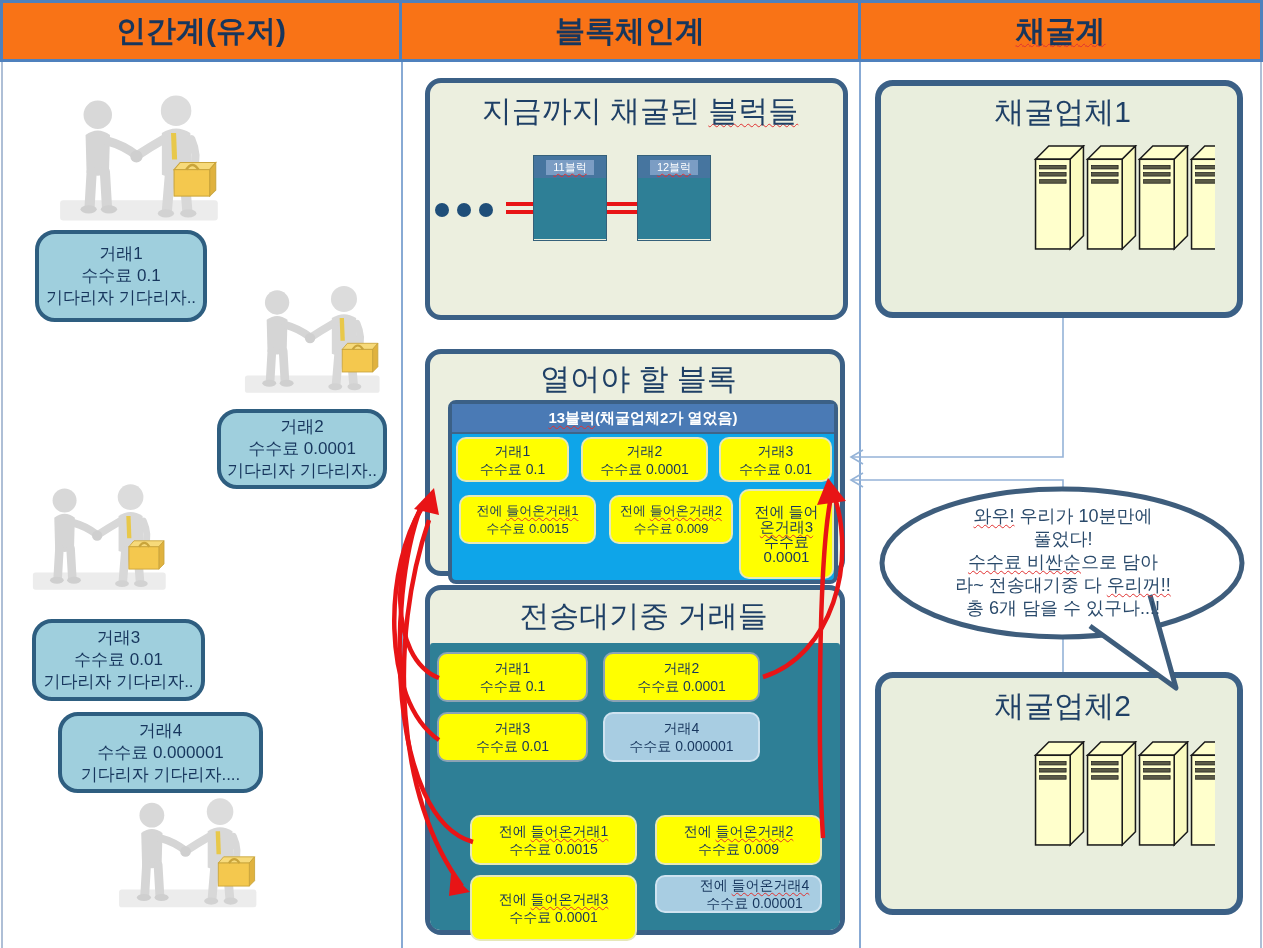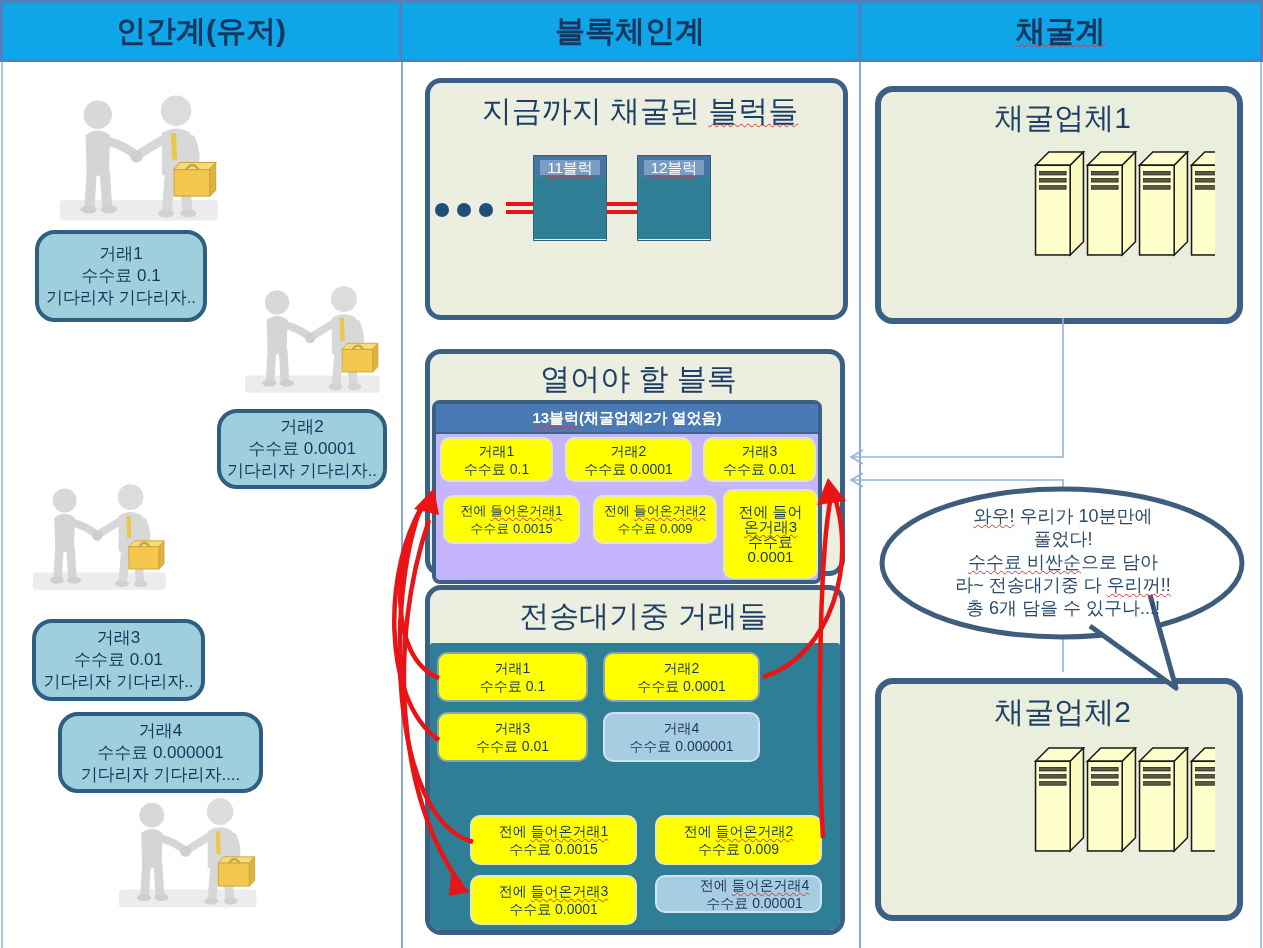--- a/index.html
+++ b/index.html
@@ -1,45 +1,45 @@
 <!DOCTYPE html>
 <html><head>
 <meta charset="utf-8">
 <style>
   html,body { margin:0; padding:0; background:#fff; }
   .stage { position:relative; width:1263px; height:948px; background:#ffffff;
            font-family:"Liberation Sans", sans-serif; overflow:hidden; }
 
   
-  .hdr { position:absolute; top:0; height:62px; background:#0ea5e9;
+  .hdr { position:absolute; top:0; height:62px; background:#f97316;
          border:3px solid #4f81bd; box-sizing:border-box;
          display:flex; align-items:center; justify-content:center;
          font-size:30px; font-weight:bold; color:#17365d; }
   .vsep { position:absolute; top:62px; bottom:0; width:2px; background:#88aad4; }
   .esep { position:absolute; top:62px; bottom:0; width:2px; background:#aebfd6; }
 
   
   .panel  { position:absolute; background:#ecefdf; border:5px solid #3b6086;
             border-radius:16px; box-sizing:border-box; }
   .mpanel { position:absolute; background:#e9eedd; border:6px solid #3b6086;
-            border-radius:18px; box-sizing:border-box;margin-top:6px; }
+            border-radius:18px; box-sizing:border-box; }
   .ptitle { position:absolute; left:7px; right:0; text-align:center;
             font-size:30px; color:#1f4066; }
 
   
   .dot   { position:absolute; width:14px; height:14px; border-radius:50%; background:#1f4e79; }
   .rline { position:absolute; height:4px; background:#e81416; }
   .mblock{ position:absolute; width:72px; height:84px; border:1px solid #35607a; }
   .mblock .band { height:22px; background:#46759f; display:flex; align-items:center; justify-content:center; }
-  .mblock .band .lbl { background:#7b9dc4; color:#ffffff; font-size:15px; line-height:15px; padding:0 7px; }
+  .mblock .band .lbl { background:#7b9dc4; color:#ffffff; font-size:11px; line-height:15px; padding:0 7px; }
   .mblock .bbody { height:61px; background:#2e7f96; }
 
   
-  .innerbox { position:absolute; left:2px; top:46px; width:390px; height:184px;
-              background:#c4b5fd; border:4px solid #3b6086; border-radius:8px; box-sizing:border-box; }
+  .innerbox { position:absolute; left:18px; top:46px; width:390px; height:184px;
+              background:#0ea5e9; border:4px solid #3b6086; border-radius:8px; box-sizing:border-box; }
   .blkhdr { position:absolute; left:0; top:0; right:0; height:28px; background:#4a7ab5;
             border-bottom:2px solid #3e6589; color:#ffffff; font-weight:bold; font-size:15px;
             display:flex; align-items:center; justify-content:center; }
 
   
   .ybox,.bbox { position:absolute; border-radius:10px; color:#17365d;
             font-size:14px; line-height:18px; text-align:center; box-sizing:border-box;
             display:flex; flex-direction:column; align-items:center; justify-content:center; }
   .ybox { background:#ffff00; border:2px solid #e6e8b8; }
   .bbox { background:#a8cde2; border:2px solid #cfe3f0; }
@@ -249,21 +249,21 @@
         <span>수수료 0.000001</span>
       </div>
       <div class="ybox" style="left:40px; top:172px; width:167px; height:50px;">
         <span><span>전에 </span><span class="sq">들어온거래1</span></span>
         <span>수수료 0.0015</span>
       </div>
       <div class="ybox" style="left:225px; top:172px; width:167px; height:50px;">
         <span><span>전에 </span><span class="sq">들어온거래2</span></span>
         <span>수수료 0.009</span>
       </div>
-      <div class="ybox" style="left:40px; top:232px; width:167px; height:50px;">
+      <div class="ybox" style="left:40px; top:232px; width:167px; height:66px;">
         <span><span>전에 </span><span class="sq">들어온거래3</span></span>
         <span>수수료 0.0001</span>
       </div>
       <div class="bbox" style="left:225px; top:232px; width:167px; height:38px;padding-left:32px;">
         <span><span>전에 </span><span class="sq">들어온거래4</span></span>
         <span>수수료 0.00001</span>
       </div>
     </div>
   </div>
 

